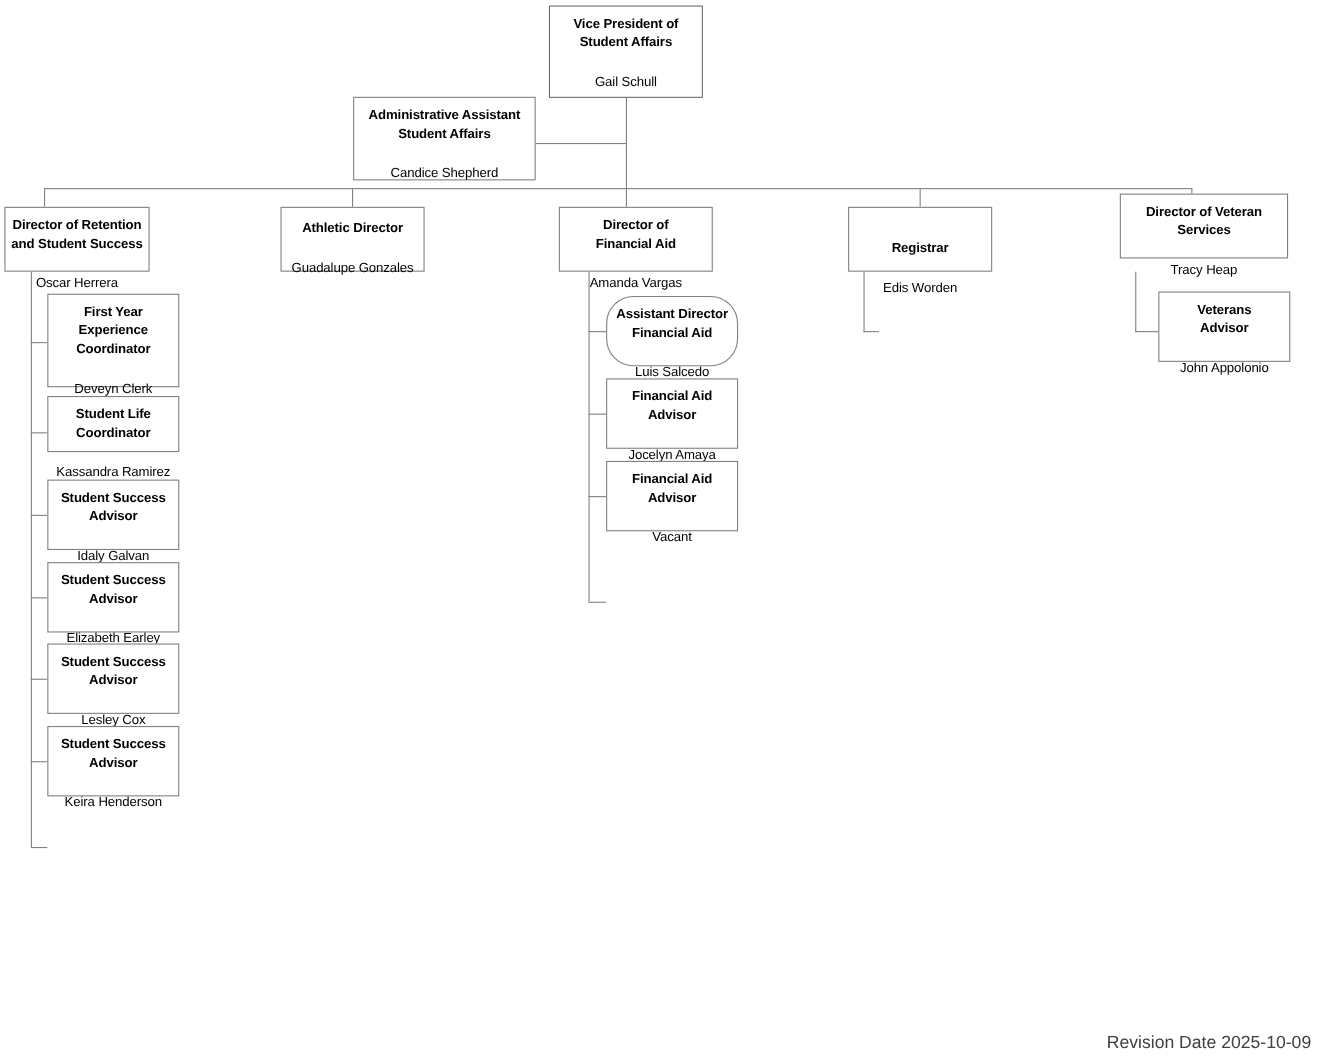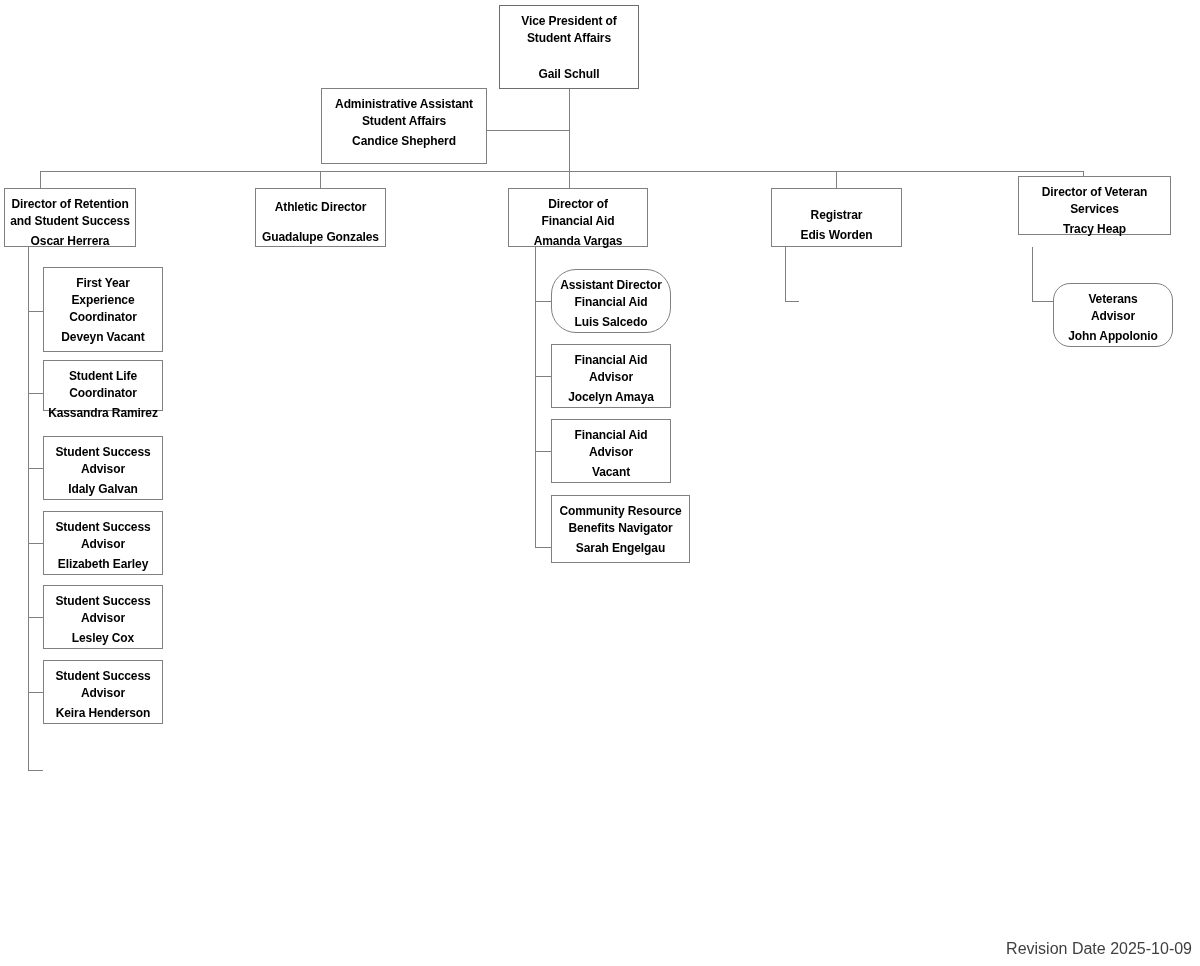--- a/index.html
+++ b/index.html
@@ -34,26 +34,26 @@
     line-height: 1.42;
     z-index: 2;
   }
   .node .title {
     font-weight: bold;
     font-size: 12px;
     letter-spacing: -0.1px;
     white-space: pre-line;
   }
   .node .person {
-    font-weight: bold;
+    font-weight: normal;
     font-size: 12px;
     letter-spacing: -0.1px;
-    margin-top: 3px;
-  }
-  .node.root { border-color: #6d6d6d; gap: 16px; }
+    margin-top: 19px;
+  }
+  .node.root { border-color: #6d6d6d; }
   
   .conn {
     position: absolute;
     background: #808080;
     z-index: 1;
   }
   .conn.h { height: 1px; }
   .conn.v { width: 1px; }
   
   #revision-date {
@@ -125,36 +125,36 @@
     <div class="title">Athletic Director</div>
     <div class="person">Guadalupe Gonzales</div>
   </div>
 
   <div class="node" style="left:508px; top:188px; width:140px; height:59px;">
     <div class="title">Director of
 Financial Aid</div>
     <div class="person">Amanda Vargas</div>
   </div>
 
-  <div class="node" style="left:771px; top:188px; width:131px; height:59px; padding-top:18px;">
+  <div class="node" style="left:771px; top:188px; width:131px; height:59px; padding-top:28px;">
     <div class="title">Registrar</div>
     <div class="person">Edis Worden</div>
   </div>
 
   <div class="node" style="left:1018px; top:176px; width:153px; height:59px;">
     <div class="title">Director of Veteran
 Services</div>
     <div class="person">Tracy Heap</div>
   </div>
 
   <div class="node" style="left:43px; top:267px; width:120px; height:85px;">
     <div class="title">First Year
 Experience
 Coordinator</div>
-    <div class="person">Deveyn Vacant</div>
+    <div class="person">Deveyn Clerk</div>
   </div>
 
   <div class="node" style="left:43px; top:360px; width:120px; height:51px;">
     <div class="title">Student Life
 Coordinator</div>
     <div class="person">Kassandra Ramirez</div>
   </div>
 
   <div class="node" style="left:43px; top:436px; width:120px; height:64px;">
     <div class="title">Student Success
@@ -192,28 +192,23 @@
 Advisor</div>
     <div class="person">Jocelyn Amaya</div>
   </div>
 
   <div class="node" style="left:551px; top:419px; width:120px; height:64px;">
     <div class="title">Financial Aid
 Advisor</div>
     <div class="person">Vacant</div>
   </div>
 
-  <div class="node" style="left:551px; top:495px; width:139px; height:68px;">
-    <div class="title">Community Resource
-Benefits Navigator</div>
-    <div class="person">Sarah Engelgau</div>
-  </div>
-
-
-  <div class="node" style="left:1053px; top:283px; width:120px; height:64px;border-radius:17px;">
+
+
+  <div class="node" style="left:1053px; top:265px; width:120px; height:64px;">
     <div class="title">Veterans
 Advisor</div>
     <div class="person">John Appolonio</div>
   </div>
 
   <div id="revision-date">Revision Date 2025-10-09</div>
 
 </div>
 
 </body></html>

